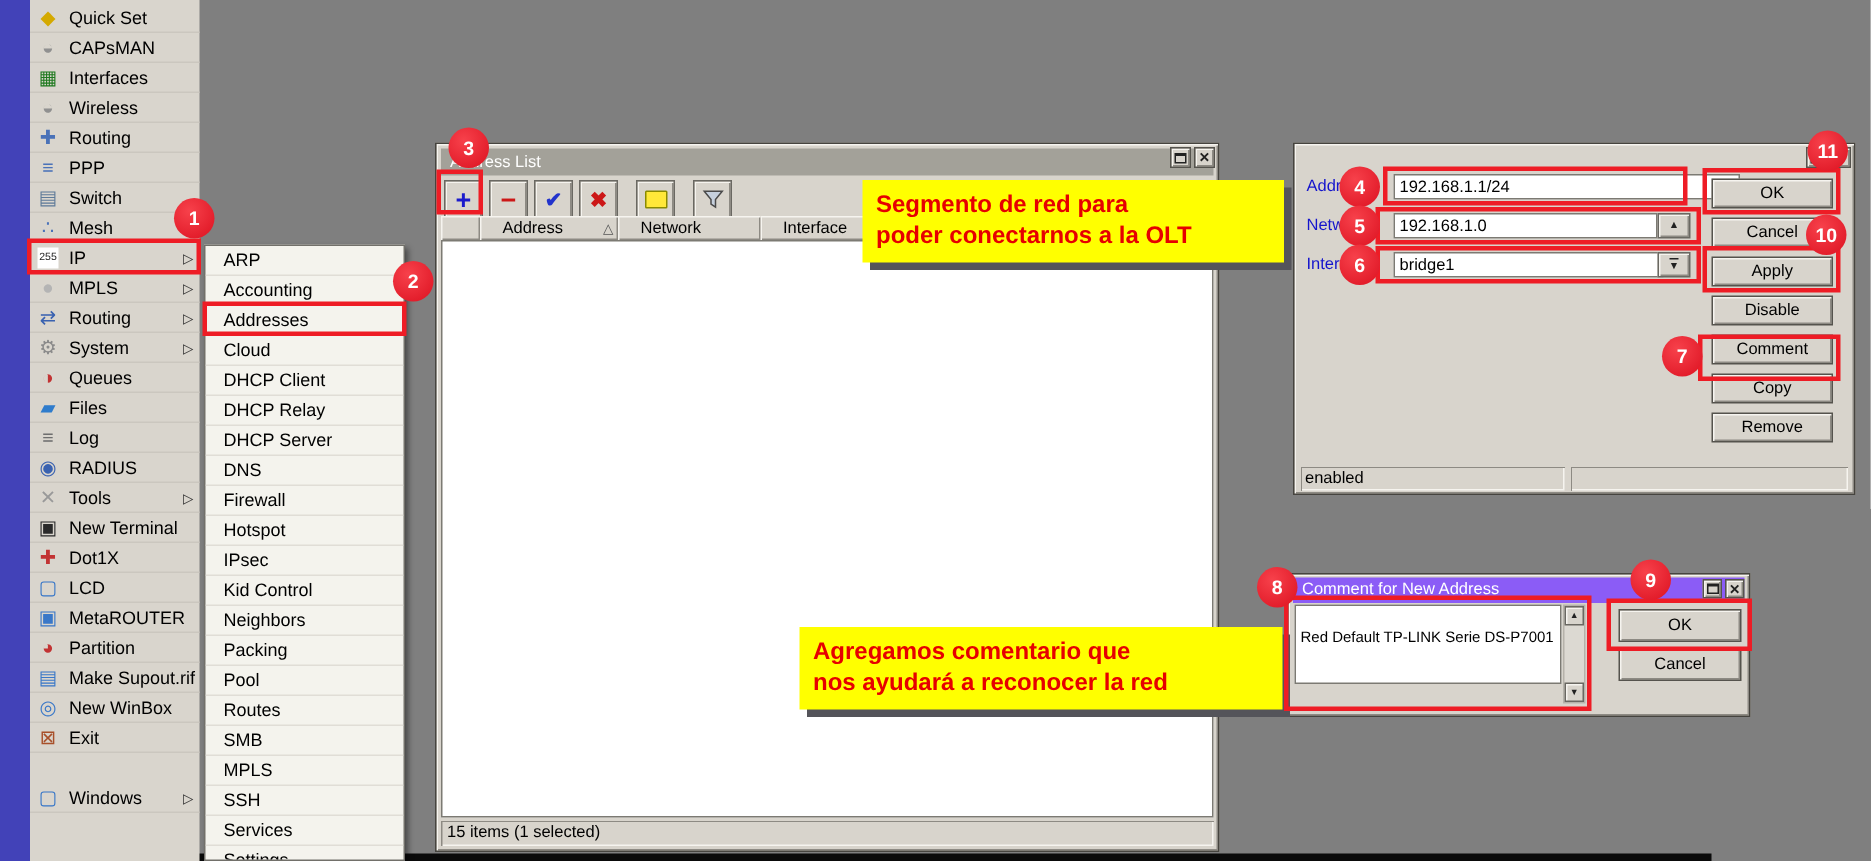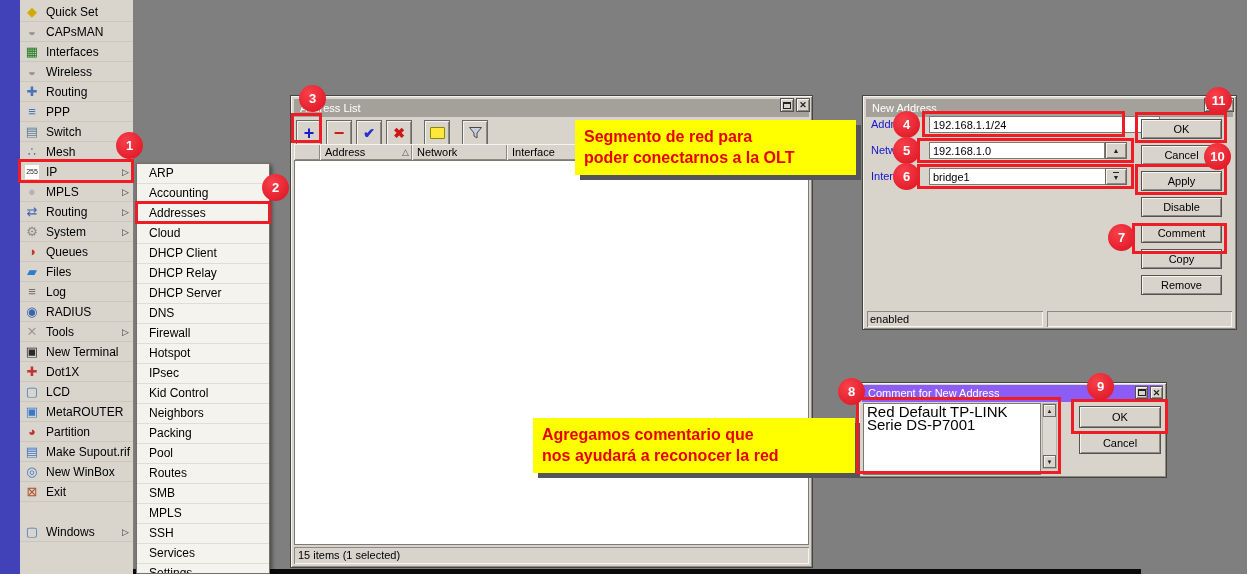--- a/index.html
+++ b/index.html
@@ -47,21 +47,21 @@
             box-shadow:inset 1px 1px 0 #f6f4ef,inset -1px -1px 0 #8d8a83;box-sizing:border-box;
             display:flex;align-items:center;justify-content:center}
   .tool-btn.gap{margin-left:8px}
   .g-plus{color:#1a1acc;font-weight:bold;font-size:18px;line-height:16px}
   .g-minus{color:#cc1717;font-weight:bold;font-size:18px;line-height:14px}
   .g-check{color:#2233cc;font-weight:bold;font-size:14px;line-height:14px}
   .g-x{color:#cc1717;font-weight:bold;font-size:14px;line-height:14px}
   .comment-glyph{width:13px;height:10px;background:#ffe839;border:1px solid #8a8a00;border-radius:1px}
   .al-header{position:absolute;left:3px;top:48px;right:3px;height:16px;display:flex}
   .hcell{background:#d8d4cc;box-shadow:inset 1px 1px 0 #f6f4ef,inset -1px -1px 0 #8d8a83;
-         font-size:11px;line-height:16px;padding-left:5px;box-sizing:border-box;position:relative;color:#000}
+         font-size:11px;line-height:16px;padding-left:15px;box-sizing:border-box;position:relative;color:#000}
   .hc0{width:26px}.hc1{width:92px}.hc2{width:95px}.hc3{width:95px}.hcf{flex:1}
   .sort{position:absolute;right:3px;top:0;font-size:9px;color:#555}
   .al-body{position:absolute;left:3px;top:64px;right:3px;bottom:22px;background:#fff;border:1px solid #7c7a73;box-sizing:border-box}
   .al-status{position:absolute;left:3px;right:3px;bottom:3px;height:17px;font-size:11px;line-height:17px;
              padding-left:4px;box-sizing:border-box;color:#000;
              box-shadow:inset 1px 1px 0 #8d8a83,inset -1px -1px 0 #f6f4ef}
 
   
   #new-addr{left:862px;top:95px;width:375px;height:235px}
   .na-label{position:absolute;left:8px;font-size:11px;color:#1414cc;line-height:17px}
@@ -83,22 +83,22 @@
   .na-status{position:absolute;top:215px;height:16px;font-size:11px;line-height:16px;padding-left:3px;
              box-sizing:border-box;color:#000;box-shadow:inset 1px 1px 0 #8d8a83,inset -1px -1px 0 #f6f4ef}
   .na-status1{left:4px;width:176px}
   .na-status2{left:184px;width:185px}
 
   
   #comment-win{left:858px;top:382px;width:309px;height:96px}
   #comment-win .titlebar{top:2px;height:17px;line-height:17px}
   #comment-win .tb-btns{top:3px;right:3px}
   #comment-win .tb-btn{width:13px;height:13px}
-  .cw-ta{position:absolute;left:4px;top:20px;width:178px;height:72px;background:#fff;border:1px solid #7c7a73;
-         font-size:15px;line-height:13px;padding:1px 3px;box-sizing:border-box;color:#000;overflow:hidden}
+  .cw-ta{position:absolute;left:4px;top:20px;width:178px;height:53px;background:#fff;border:1px solid #7c7a73;
+         font-size:10px;line-height:13px;padding:15px 3px;box-sizing:border-box;color:#000;overflow:hidden}
   .cw-sb{position:absolute;left:183px;top:20px;width:15px;height:66px;background:#dcd9d2;border:1px solid #b5b2aa;box-sizing:border-box}
   .sb-btn{position:absolute;left:0;width:13px;height:13px;background:#d8d4cc;border:1px solid #6a6862;
           box-shadow:inset 1px 1px 0 #f6f4ef;box-sizing:border-box;font-size:6px;color:#222;
           display:flex;align-items:center;justify-content:center}
   .sb-up{top:0}.sb-down{bottom:0}
   .cw-btns{position:absolute;left:220px;top:23px;width:82px}
   .cw-btn{width:82px;height:22px;line-height:20px;margin-bottom:4px}
 
   
   .note{position:absolute;background:#ffff00;color:#e60000;font-weight:bold;font-size:16px;line-height:21px;
@@ -381,21 +381,20 @@
       </div>
       <div class="hcell hc2">Network</div>
       <div class="hcell hc3">Interface</div>
       <div class="hcell hcf"></div>
     </div>
     <div class="al-body"></div>
     <div class="al-status">15 items (1 selected)</div>
   </div>
 
   <div class="win" id="new-addr">
-    <div class="titlebar">New Address</div>
     <div class="tb-btns">
       <div class="tb-btn">
           <span class="max-glyph"></span>
         </div>
       <div class="tb-btn">
           <span>✕</span>
         </div>
     </div>
     <div class="na-label na-l1">Address:</div>
     <input class="na-input na-in1" value="192.168.1.1/24" style="">

